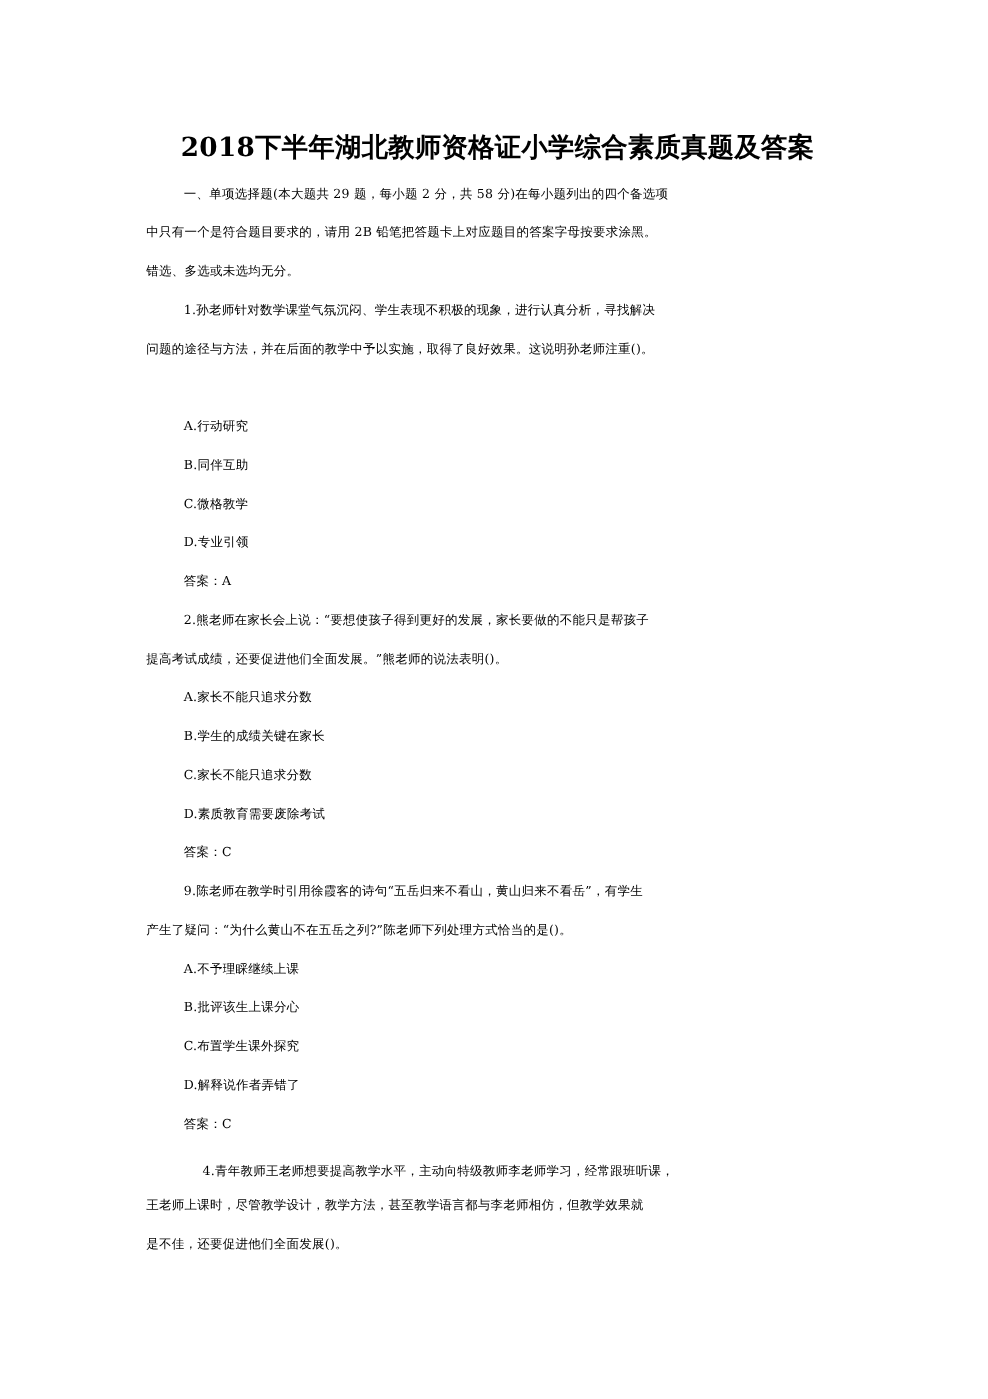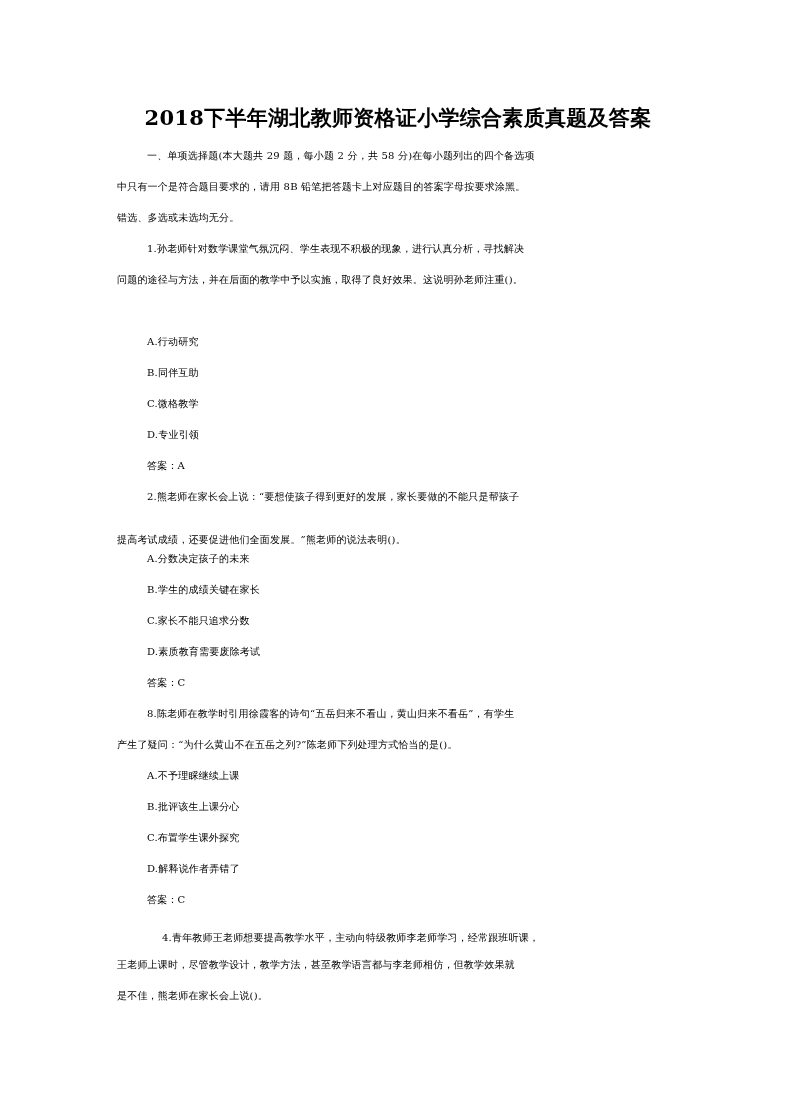--- a/index.html
+++ b/index.html
@@ -44,44 +44,44 @@
     .indent { left: 30px; }
   </style>
 </head>
 <body>
 
 <div class="page">
 
   <div class="title">2018下半年湖北教师资格证小学综合素质真题及答案</div>
 
   <div class="line indent" style="top:146px;">一、单项选择题(本大题共 29 题，每小题 2 分，共 58 分)在每小题列出的四个备选项</div>
-  <div class="line" style="top:177px;">中只有一个是符合题目要求的，请用 8B 铅笔把答题卡上对应题目的答案字母按要求涂黑。</div>
+  <div class="line" style="top:177px;">中只有一个是符合题目要求的，请用 2B 铅笔把答题卡上对应题目的答案字母按要求涂黑。</div>
   <div class="line" style="top:208px;">错选、多选或未选均无分。</div>
 
   <div class="line indent" style="top:239px;">1.孙老师针对数学课堂气氛沉闷、学生表现不积极的现象，进行认真分析，寻找解决</div>
   <div class="line" style="top:270px;">问题的途径与方法，并在后面的教学中予以实施，取得了良好效果。这说明孙老师注重()。</div>
   <div class="line indent" style="top:332px;">A.行动研究</div>
   <div class="line indent" style="top:363px;">B.同伴互助</div>
   <div class="line indent" style="top:394px;">C.微格教学</div>
   <div class="line indent" style="top:425px;">D.专业引领</div>
   <div class="line indent" style="top:456px;">答案：A</div>
 
   <div class="line indent" style="top:487px;">2.熊老师在家长会上说：“要想使孩子得到更好的发展，家长要做的不能只是帮孩子</div>
-  <div class="line" style="top:518px;margin-top:12px;">提高考试成绩，还要促进他们全面发展。”熊老师的说法表明()。</div>
-  <div class="line indent" style="top:549px;">A.分数决定孩子的未来</div>
+  <div class="line" style="top:518px;">提高考试成绩，还要促进他们全面发展。”熊老师的说法表明()。</div>
+  <div class="line indent" style="top:549px;">A.家长不能只追求分数</div>
   <div class="line indent" style="top:580px;">B.学生的成绩关键在家长</div>
   <div class="line indent" style="top:611px;">C.家长不能只追求分数</div>
   <div class="line indent" style="top:642px;">D.素质教育需要废除考试</div>
   <div class="line indent" style="top:673px;">答案：C</div>
 
-  <div class="line indent" style="top:704px;">8.陈老师在教学时引用徐霞客的诗句“五岳归来不看山，黄山归来不看岳”，有学生</div>
+  <div class="line indent" style="top:704px;">9.陈老师在教学时引用徐霞客的诗句“五岳归来不看山，黄山归来不看岳”，有学生</div>
   <div class="line" style="top:735px;">产生了疑问：“为什么黄山不在五岳之列?”陈老师下列处理方式恰当的是()。</div>
   <div class="line indent" style="top:766px;">A.不予理睬继续上课</div>
   <div class="line indent" style="top:797px;">B.批评该生上课分心</div>
   <div class="line indent" style="top:828px;text-align:center;">C.布置学生课外探究</div>
   <div class="line indent" style="top:859px;">D.解释说作者弄错了</div>
   <div class="line indent" style="top:890px;">答案：C</div>
 
   <div class="line indent" style="top:928px;margin-left:15px;">4.青年教师王老师想要提高教学水平，主动向特级教师李老师学习，经常跟班听课，</div>
   <div class="line" style="top:955px;">王老师上课时，尽管教学设计，教学方法，甚至教学语言都与李老师相仿，但教学效果就</div>
-  <div class="line" style="top:986px;">是不佳，熊老师在家长会上说()。</div>
+  <div class="line" style="top:986px;">是不佳，还要促进他们全面发展()。</div>
 
 </div>
 
 </body></html>

